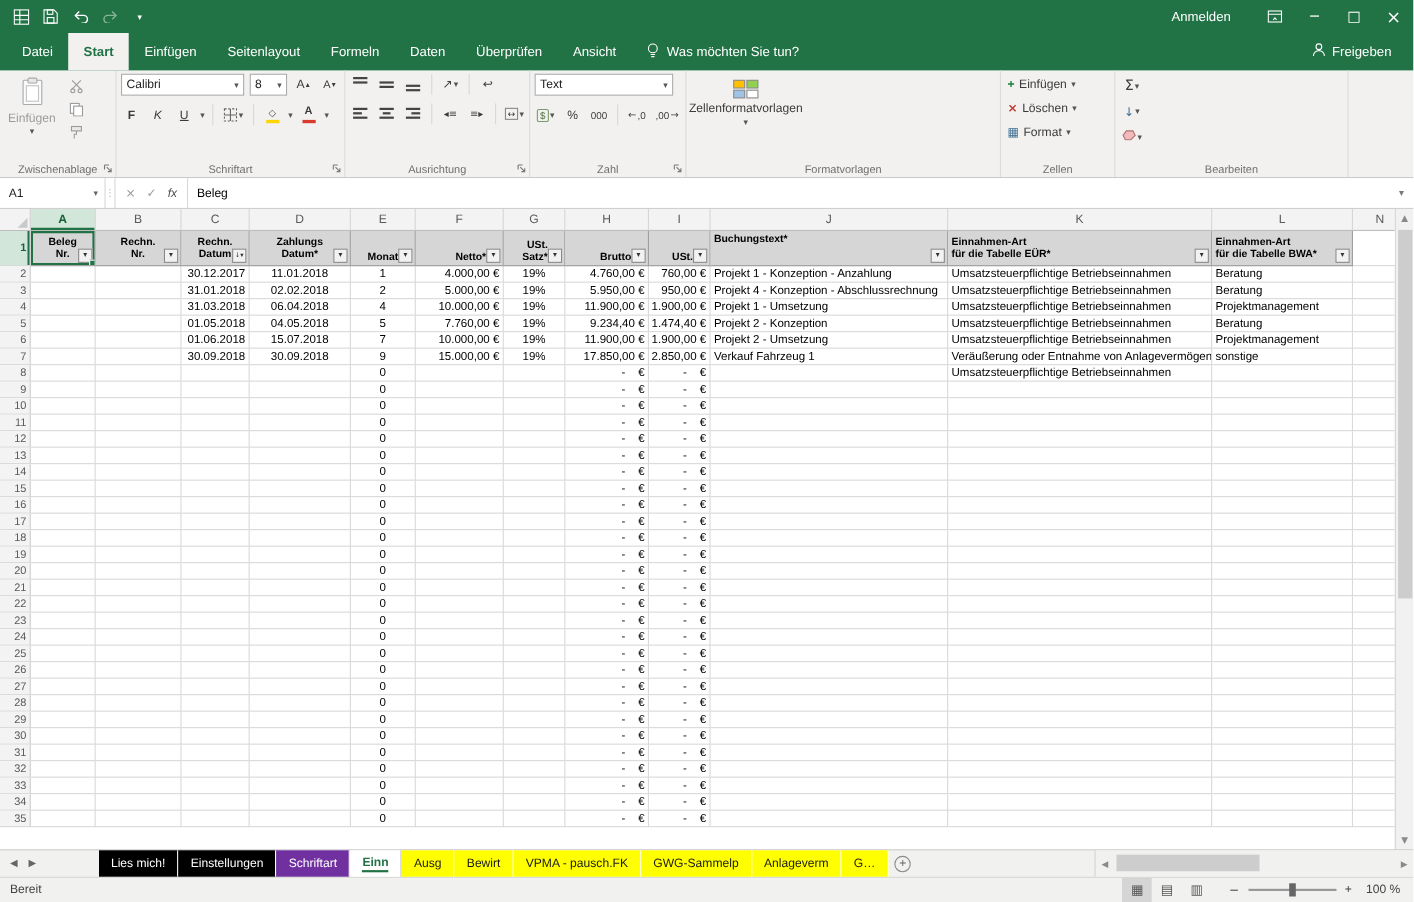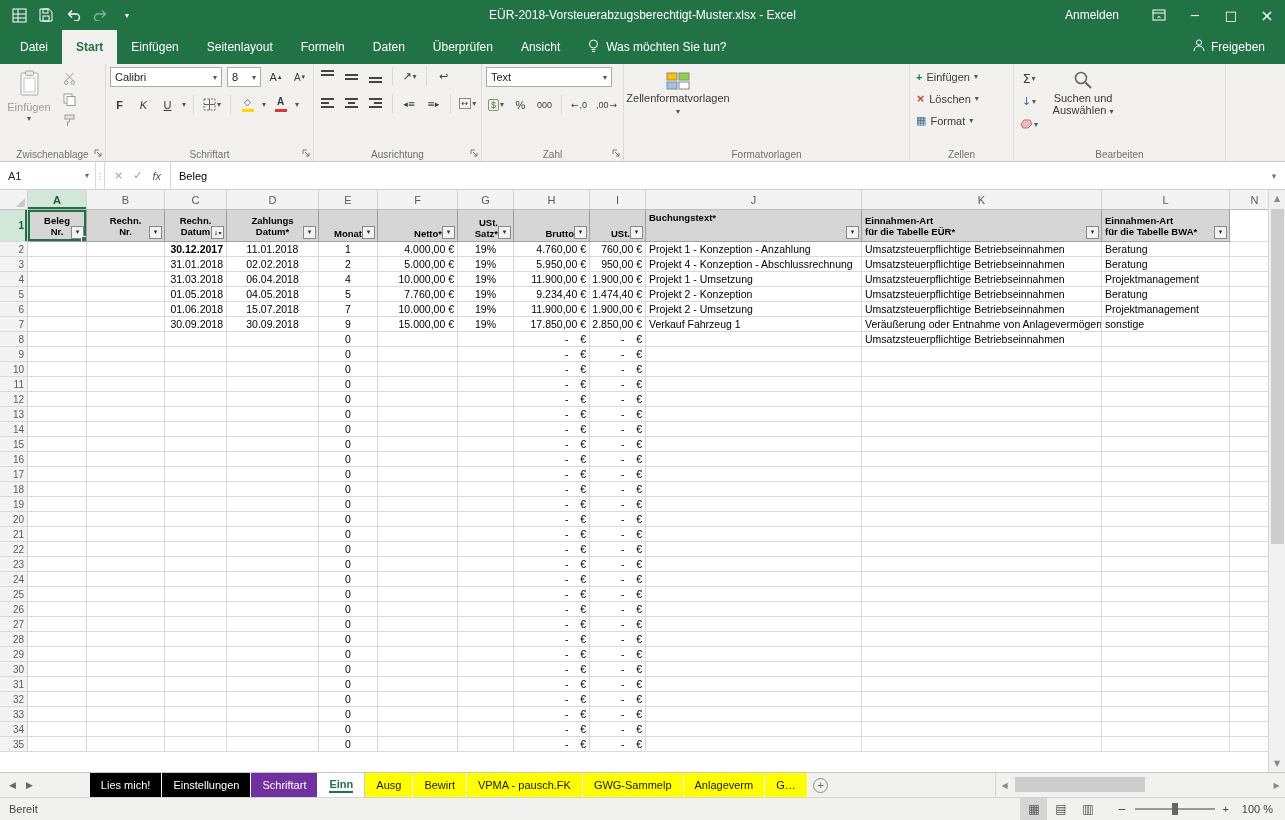--- a/index.html
+++ b/index.html
@@ -146,21 +146,20 @@
         </svg>
     </span>
     <span class="qbtn dim">
       <svg width="15" height="12" viewBox="0 0 15 12">
           <path d="M12 5 h-7 a3.5 3.5 0 0 0 0 7 h2" fill="none" stroke="#fff" stroke-width="1.3"></path>
           <path d="M9 1.5 L12.5 5 L9 8.5" fill="none" stroke="#fff" stroke-width="1.3"></path>
         </svg>
     </span>
     <span class="qbtn g" style="font-size:8px">▾</span>
   </div>
-  <div class="title-center">EÜR-2018-Vorsteuerabzugsberechtigt-Muster.xlsx -  Excel</div>
   <div class="title-right">
     <span class="signin">Anmelden</span>
     <span class="winbtn">
       <svg width="14" height="12" viewBox="0 0 14 12">
           <rect x="1" y="1" width="12" height="10" fill="none" stroke="#fff"></rect>
           <line x1="1" y1="4" x2="13" y2="4" stroke="#fff"></line>
           <path d="M5.5 9 L7 7.2 L8.5 9" fill="none" stroke="#fff"></path>
         </svg>
     </span>
     <span class="winbtn g">─</span>
@@ -434,30 +433,20 @@
       <div class="ibtn">
           <span class="g" style="color:#3b6e91">↓</span>
           <span class="dd g">▾</span>
         </div>
       <div class="ibtn">
         <span><svg width="13" height="10" viewBox="0 0 13 10">
               <path d="M4 1 h6 l2 4 -4 4 h-5 l-2 -4 z" fill="#f4b8c0" stroke="#a76"></path>
             </svg></span>
         <span class="dd g">▾</span>
       </div>
-    </div>
-    <div class="bigbtn" style="width:78px">
-      <span>
-        <svg width="20" height="20" viewBox="0 0 20 20">
-            <circle cx="8" cy="8" r="5.5" fill="none" stroke="#666" stroke-width="1.6"></circle>
-            <line x1="12.5" y1="12.5" x2="18" y2="18" stroke="#666" stroke-width="2"></line>
-          </svg>
-      </span>
-      <span class="biglbl">Suchen und</span>
-      <span class="biglbl"><span>Auswählen</span> <span class="dd g">▾</span></span>
     </div>
     <span class="glabel">Bearbeiten</span>
   </div>
 
   <div style="flex:1"></div>
 </div>
 
 <div class="fbar">
   <div class="namebox">
     <span>A1</span>
@@ -551,21 +540,21 @@
             <div class="filterbtn g">▾</div>
           </div>
           <div class="hcell h-cc plain" style="width: 50px;">
             <span class="hlabel"></span>
           </div>
         </div>
         <div class="grid-row drow">
           <div class="rownum">2</div>
           <div class="cell l" style="width: 59px;"></div>
           <div class="cell l" style="width: 78px;"></div>
-          <div class="cell r" style="width: 62px; font-weight: bold;">30.12.2017</div>
+          <div class="cell r" style="width: 62px;">30.12.2017</div>
           <div class="cell c" style="width: 92px;">11.01.2018</div>
           <div class="cell c" style="width: 59px;">1</div>
           <div class="cell r" style="width: 80px;">4.000,00 €</div>
           <div class="cell c" style="width: 56px;">19%</div>
           <div class="cell r" style="width: 76px;">4.760,00 €</div>
           <div class="cell r" style="width: 56px;">760,00 €</div>
           <div class="cell l" style="width: 216px;">Projekt 1 - Konzeption - Anzahlung</div>
           <div class="cell l" style="width: 240px;">Umsatzsteuerpflichtige Betriebseinnahmen</div>
           <div class="cell l" style="width: 128px;">Beratung</div>
           <div class="cell l" style="width: 50px;"></div>

